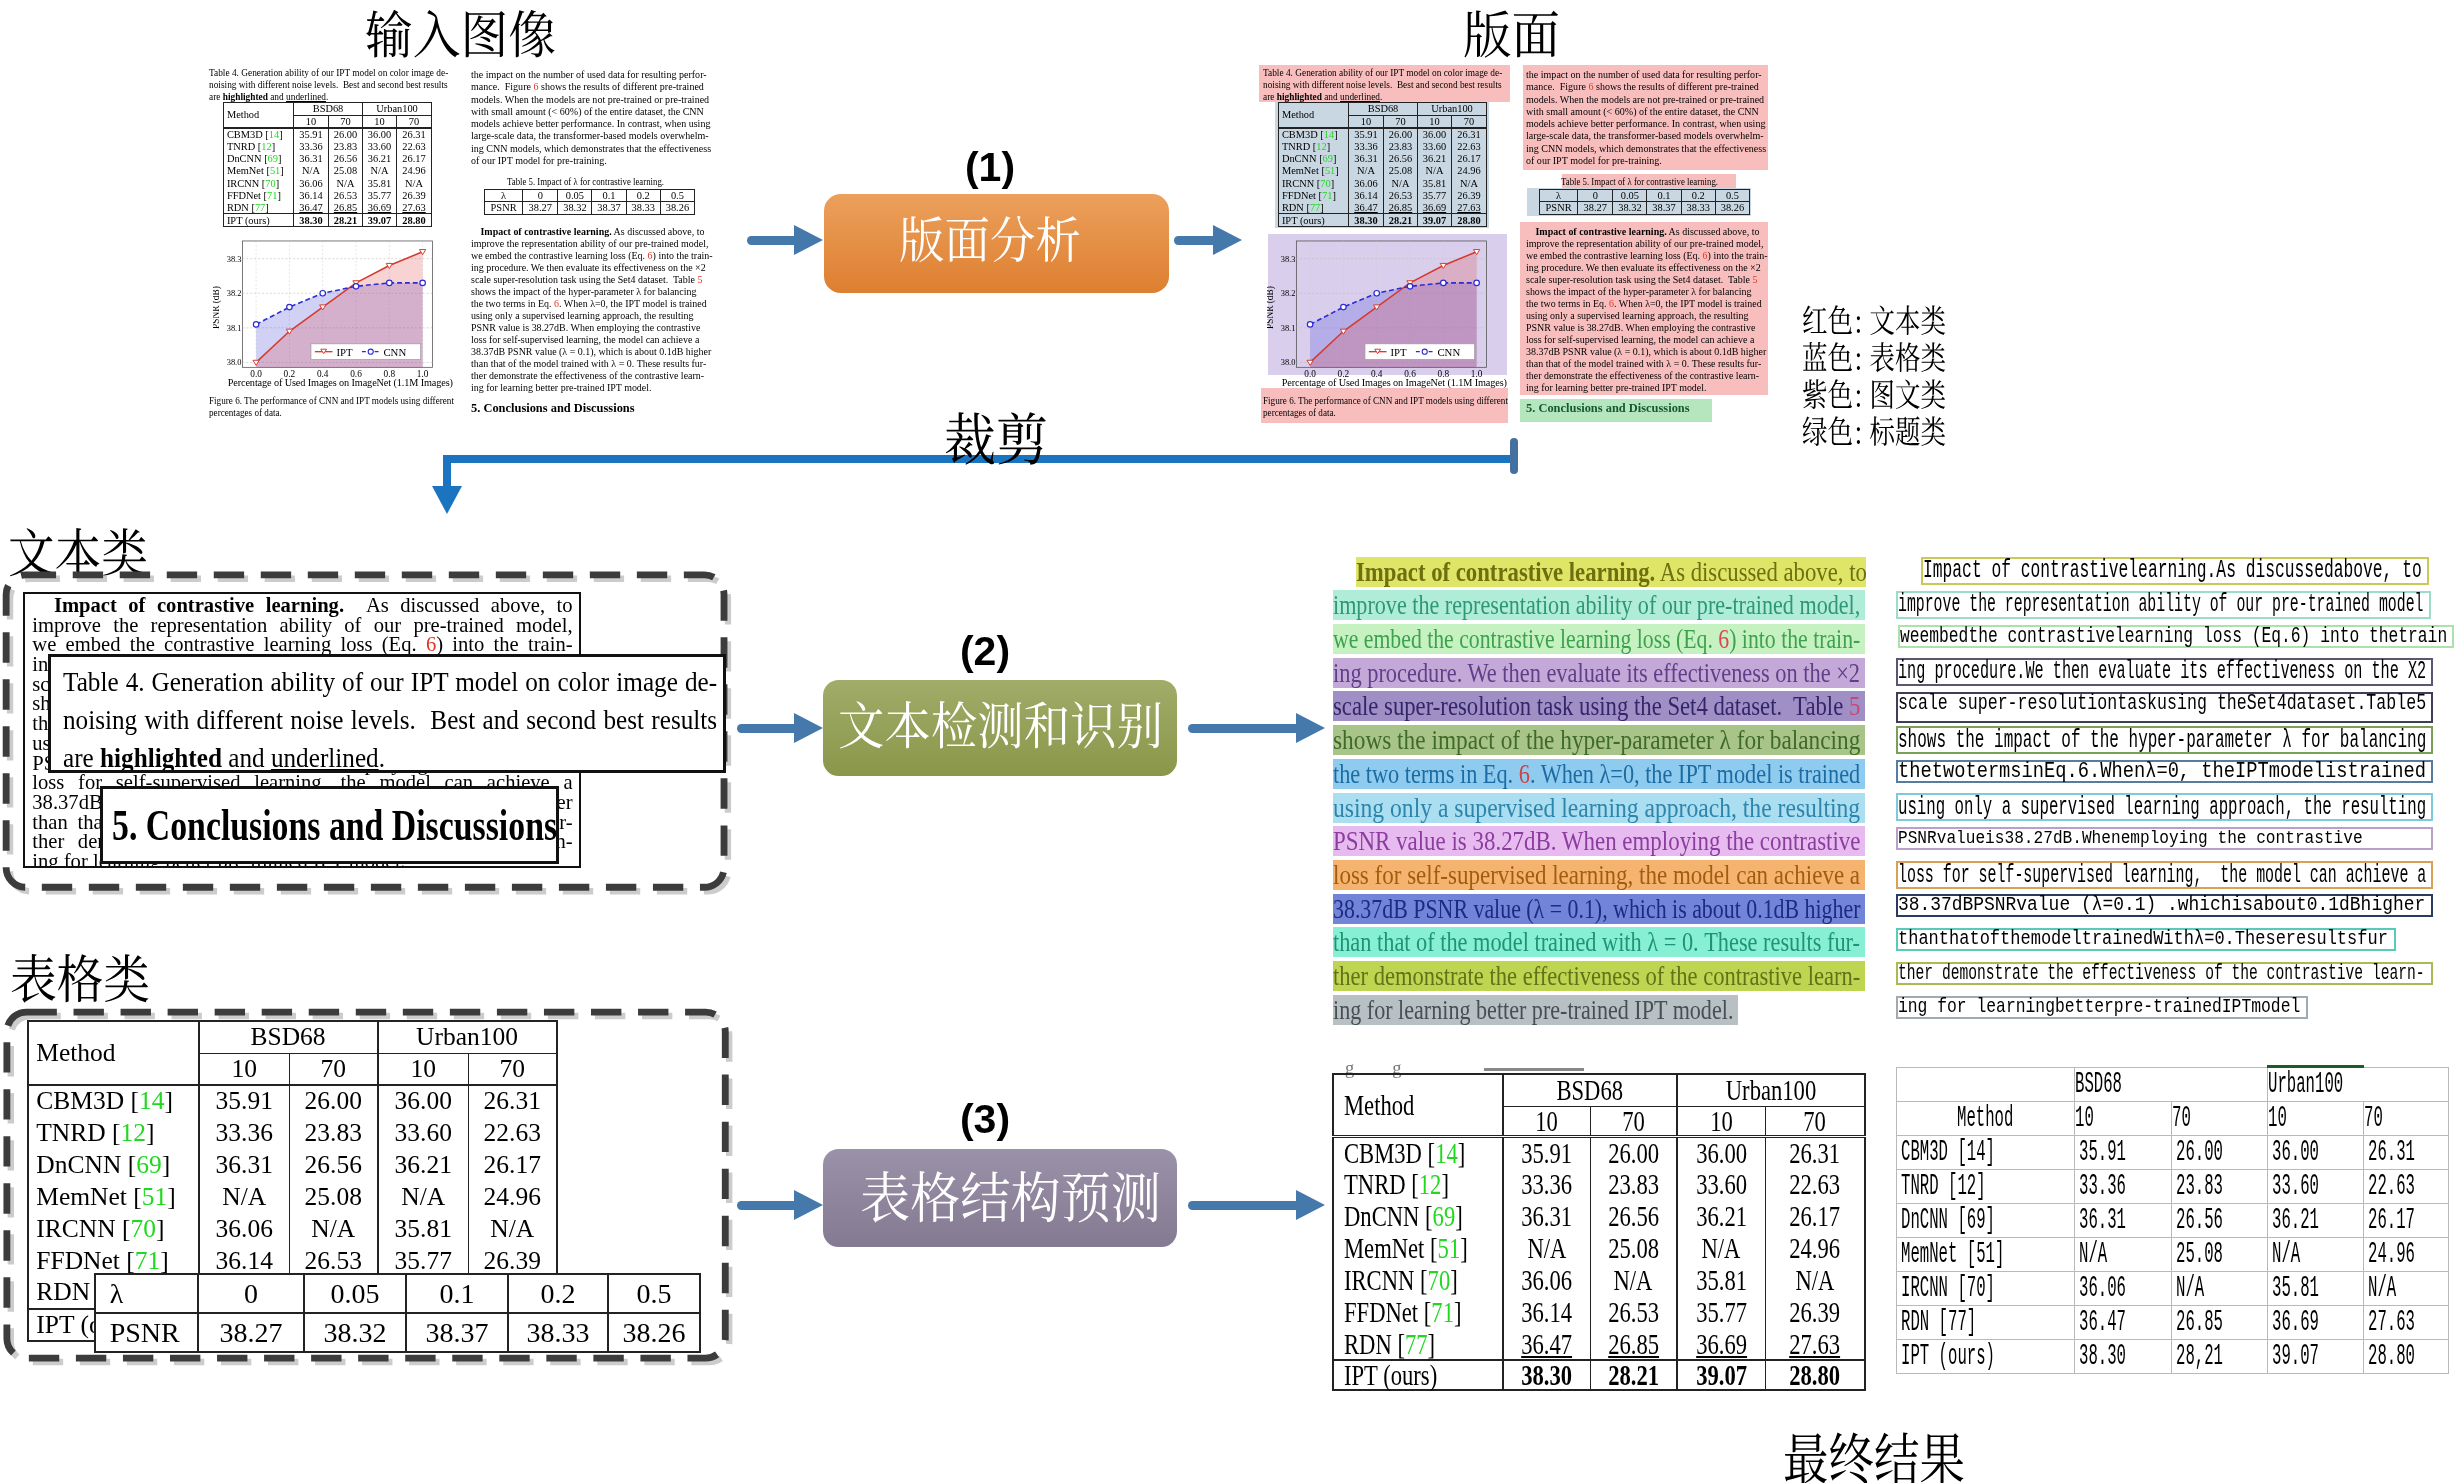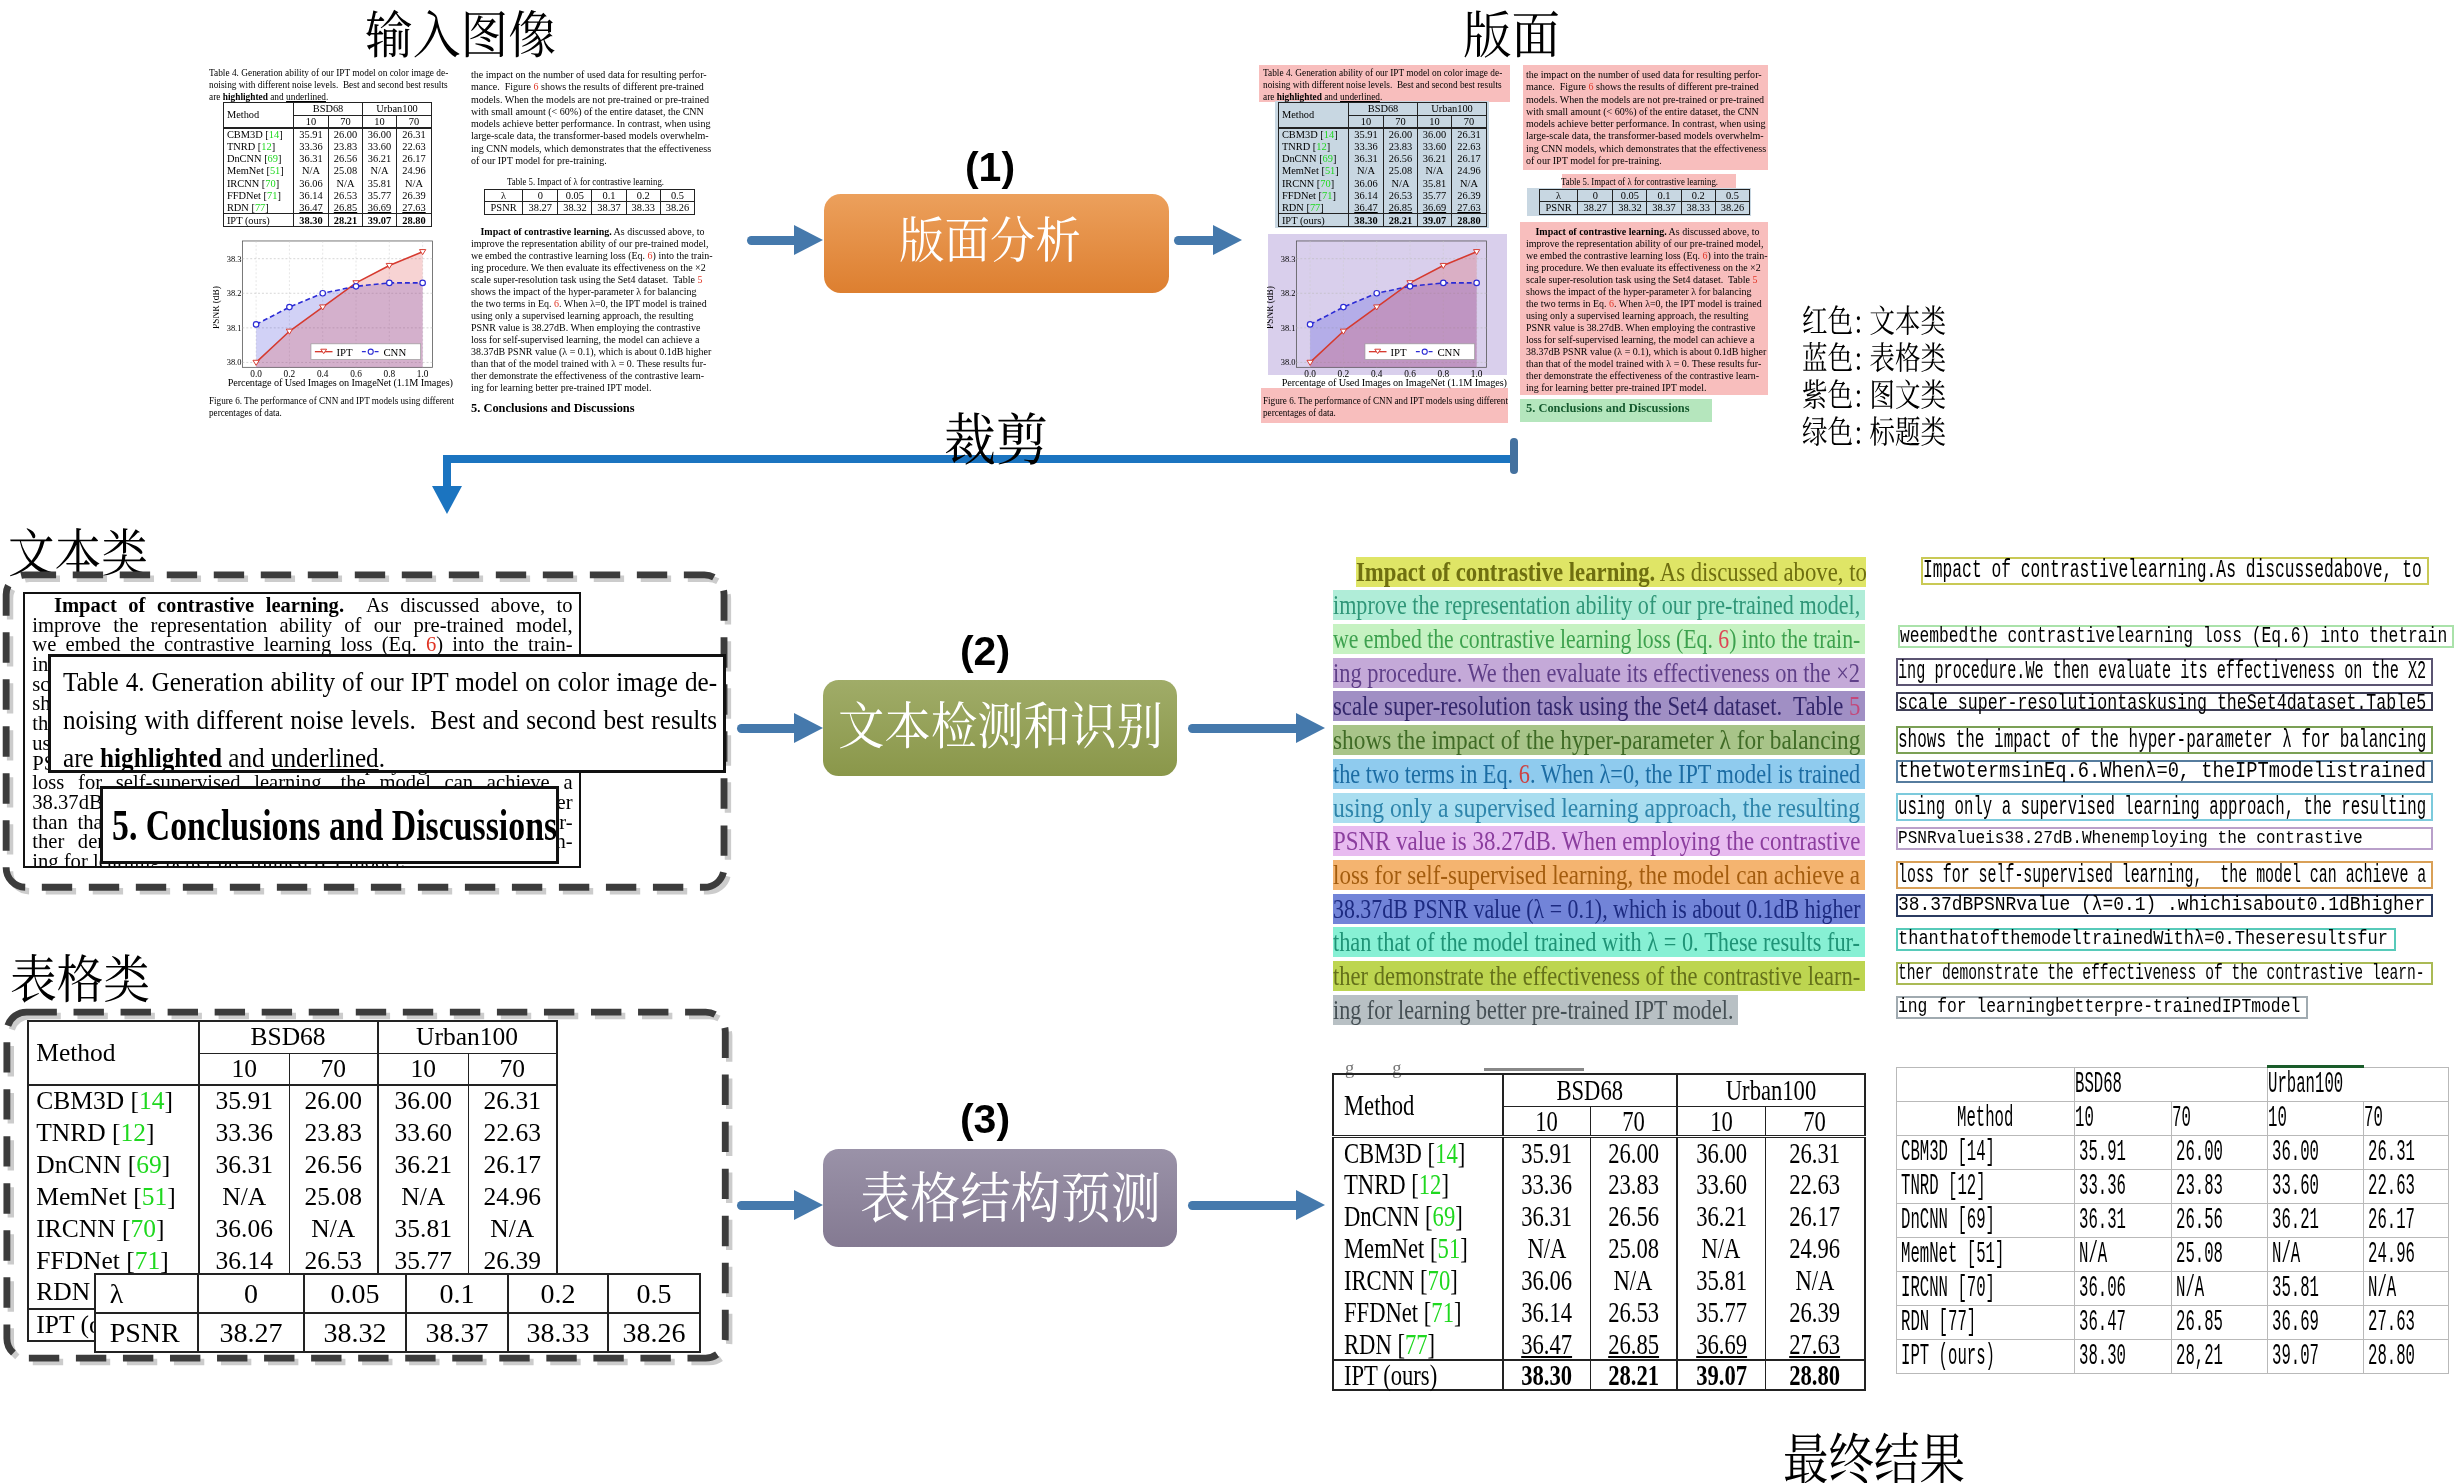--- a/index.html
+++ b/index.html
@@ -622,23 +622,24 @@
     <div class="abs" style="left:1333px;top:725px;width:532px;height:30px;background:#a8c489;color:#3f6b26;font-size:27.4px;line-height:30px;white-space:pre"><span style="display:inline-block;transform:scaleX(0.851);transform-origin:left">shows the impact of the hyper-parameter λ for balancing</span></div>
     <div class="abs" style="left:1333px;top:759px;width:532px;height:30px;background:#8fcbee;color:#1c6ca3;font-size:27.4px;line-height:30px;white-space:pre"><span style="display:inline-block;transform:scaleX(0.814);transform-origin:left">the two terms in Eq. <span style="color:#c44">6</span>. When λ=0, the IPT model is trained</span></div>
     <div class="abs" style="left:1333px;top:793px;width:532px;height:30px;background:#aadef0;color:#2e85ab;font-size:27.4px;line-height:30px;white-space:pre"><span style="display:inline-block;transform:scaleX(0.862);transform-origin:left">using only a supervised learning approach, the resulting</span></div>
     <div class="abs" style="left:1333px;top:826px;width:532px;height:30px;background:#e8bbf0;color:#8b3d9e;font-size:27.4px;line-height:30px;white-space:pre"><span style="display:inline-block;transform:scaleX(0.837);transform-origin:left">PSNR value is 38.27dB. When employing the contrastive</span></div>
     <div class="abs" style="left:1333px;top:860px;width:532px;height:30px;background:#f4b470;color:#a35c0e;font-size:27.4px;line-height:30px;white-space:pre"><span style="display:inline-block;transform:scaleX(0.840);transform-origin:left">loss for self-supervised learning, the model can achieve a</span></div>
     <div class="abs" style="left:1333px;top:894px;width:532px;height:30px;background:#7284d8;color:#1c2a80;font-size:27.4px;line-height:30px;white-space:pre"><span style="display:inline-block;transform:scaleX(0.799);transform-origin:left">38.37dB PSNR value (λ = 0.1), which is about 0.1dB higher</span></div>
     <div class="abs" style="left:1333px;top:927px;width:532px;height:30px;background:#87f0d4;color:#1f9376;font-size:27.4px;line-height:30px;white-space:pre"><span style="display:inline-block;transform:scaleX(0.815);transform-origin:left">than that of the model trained with λ = 0. These results fur-</span></div>
     <div class="abs" style="left:1333px;top:961px;width:532px;height:30px;background:#bdd550;color:#64701a;font-size:27.4px;line-height:30px;white-space:pre"><span style="display:inline-block;transform:scaleX(0.823);transform-origin:left">ther demonstrate the effectiveness of the contrastive learn-</span></div>
     <div class="abs" style="left:1333px;top:995px;width:405px;height:30px;background:#b8c0c4;color:#454f54;font-size:27.4px;line-height:30px;white-space:pre"><span style="display:inline-block;transform:scaleX(0.807);transform-origin:left">ing for learning better pre-trained IPT model.</span></div>
     <div class="abs" style="left:1921px;top:557px;width:508px;height:28px;border:2px solid #c9c955;font-family:'Liberation Mono',monospace;font-size:25.5px;line-height:24.5px;white-space:pre;overflow:visible"><span style="display:inline-block;transform:scaleX(0.639);transform-origin:left">Impact of contrastivelearning.As discussedabove, to</span></div>
+    <div class="abs" style="left:1896px;top:591px;width:535px;height:28px;border:2px solid #9cdcc8;font-family:'Liberation Mono',monospace;font-size:25.5px;line-height:24.5px;white-space:pre;overflow:visible"><span style="display:inline-block;transform:scaleX(0.582);transform-origin:left">improve the representation ability of our pre-trained model</span></div>
     <div class="abs" style="left:1898px;top:625px;width:556px;height:22.5px;border:2px solid #aae2aa;font-family:'Liberation Mono',monospace;font-size:21.6px;line-height:18.6px;white-space:pre;overflow:visible"><span style="display:inline-block;transform:scaleX(0.754);transform-origin:left">weembedthe contrastivelearning loss (Eq.6) into thetrain</span></div>
     <div class="abs" style="left:1896px;top:658px;width:537px;height:28px;border:2px solid #5b5472;font-family:'Liberation Mono',monospace;font-size:25.5px;line-height:24.5px;white-space:pre;overflow:visible"><span style="display:inline-block;transform:scaleX(0.595);transform-origin:left">ing procedure.We then evaluate its effectiveness on the X2</span></div>
-    <div class="abs" style="left:1896px;top:692px;width:537px;height:19px;border:2px solid #3e3e56;font-family:'Liberation Mono',monospace;font-size:21.6px;line-height:18.6px;white-space:pre;overflow:visible"><span style="display:inline-block;transform:scaleX(0.769);transform-origin:left">scale super-resolutiontaskusing theSet4dataset.Table5</span></div>
+    <div class="abs" style="left:1896px;top:692px;width:537px;height:31px;border:2px solid #3e3e56;font-family:'Liberation Mono',monospace;font-size:21.6px;line-height:18.6px;white-space:pre;overflow:visible"><span style="display:inline-block;transform:scaleX(0.769);transform-origin:left">scale super-resolutiontaskusing theSet4dataset.Table5</span></div>
     <div class="abs" style="left:1896px;top:726px;width:537px;height:28px;border:2px solid #7ba055;font-family:'Liberation Mono',monospace;font-size:26.5px;line-height:24.5px;white-space:pre;overflow:visible"><span style="display:inline-block;transform:scaleX(0.604);transform-origin:left">shows the impact of the hyper-parameter λ for balancing</span></div>
     <div class="abs" style="left:1896px;top:760px;width:537px;height:22.5px;border:2px solid #567c9e;font-family:'Liberation Mono',monospace;font-size:21.6px;line-height:18.6px;white-space:pre;overflow:visible"><span style="display:inline-block;transform:scaleX(0.867);transform-origin:left">thetwotermsinEq.6.Whenλ=0, theIPTmodelistrained</span></div>
     <div class="abs" style="left:1896px;top:793px;width:537px;height:28px;border:2px solid #7ccadc;font-family:'Liberation Mono',monospace;font-size:26.5px;line-height:24.5px;white-space:pre;overflow:visible"><span style="display:inline-block;transform:scaleX(0.593);transform-origin:left">using only a supervised learning approach, the resulting</span></div>
     <div class="abs" style="left:1896px;top:827px;width:537px;height:22.5px;border:2px solid #b9a0ca;font-family:'Liberation Mono',monospace;font-size:19px;line-height:18.6px;white-space:pre;overflow:visible"><span style="display:inline-block;transform:scaleX(0.849);transform-origin:left">PSNRvalueis38.27dB.Whenemploying the contrastive</span></div>
     <div class="abs" style="left:1896px;top:861px;width:537px;height:28px;border:2px solid #d9a057;font-family:'Liberation Mono',monospace;font-size:26.5px;line-height:24.5px;white-space:pre;overflow:visible"><span style="display:inline-block;transform:scaleX(0.563);transform-origin:left">loss for self-supervised learning,  the model can achieve a</span></div>
     <div class="abs" style="left:1896px;top:894px;width:537px;height:22.5px;border:2px solid #2b3b60;font-family:'Liberation Mono',monospace;font-size:19.6px;line-height:18.6px;white-space:pre;overflow:visible"><span style="display:inline-block;transform:scaleX(0.915);transform-origin:left">38.37dBPSNRvalue (λ=0.1) .whichisabout0.1dBhigher</span></div>
     <div class="abs" style="left:1896px;top:928px;width:500px;height:22.5px;border:2px solid #57cab9;font-family:'Liberation Mono',monospace;font-size:19.6px;line-height:18.6px;white-space:pre;overflow:visible"><span style="display:inline-block;transform:scaleX(0.868);transform-origin:left">thanthatofthemodeltrainedWithλ=0.Theseresultsfur</span></div>
     <div class="abs" style="left:1896px;top:962px;width:537px;height:22.5px;border:2px solid #aaba55;font-family:'Liberation Mono',monospace;font-size:22.5px;line-height:18.6px;white-space:pre;overflow:visible"><span style="display:inline-block;transform:scaleX(0.650);transform-origin:left">ther demonstrate the effectiveness of the contrastive learn-</span></div>
     <div class="abs" style="left:1896px;top:996px;width:412px;height:22.5px;border:2px solid #a0aab0;font-family:'Liberation Mono',monospace;font-size:20.6px;line-height:18.6px;white-space:pre;overflow:visible"><span style="display:inline-block;transform:scaleX(0.794);transform-origin:left">ing for learningbetterpre-trainedIPTmodel</span></div>
     <div class="abs" style="left:1484px;top:1068px;width:100px;height:2.5px;background:#888"></div>

